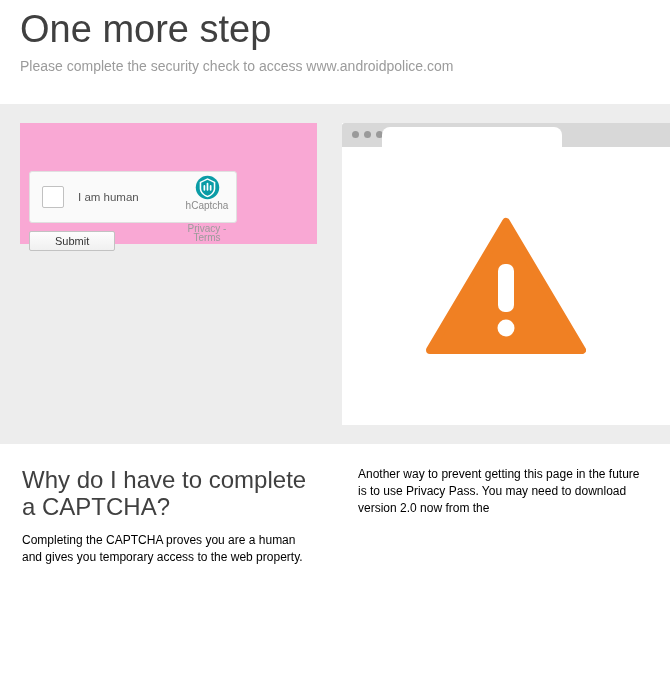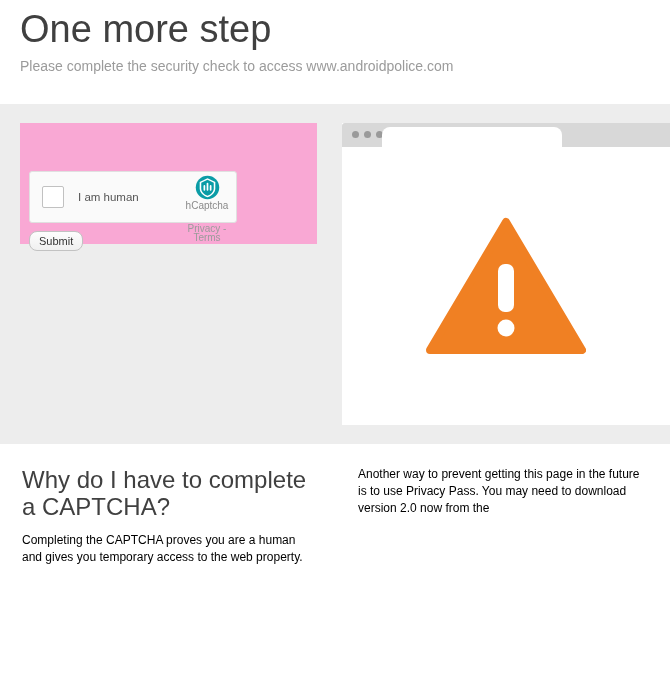--- a/index.html
+++ b/index.html
@@ -115,22 +115,22 @@
 
   .submit-btn {
     position: absolute;
     left: 9px;
     top: 108px;
     font-family: "Liberation Sans", sans-serif;
     font-size: 11px;
     color: #333;
     background: linear-gradient(#fdfdfd, #f0f0f0);
     border: 1px solid #c2c2c2;
-    border-radius: 8px;
-    padding: 3px 9px;
+    border-radius: 2px;
+    padding: 3px 25px;
     cursor: pointer;
   }
 
   
   .browser {
     position: absolute;
     left: 6px;
     top: 19px;
     right: 0;
     height: 302px;

